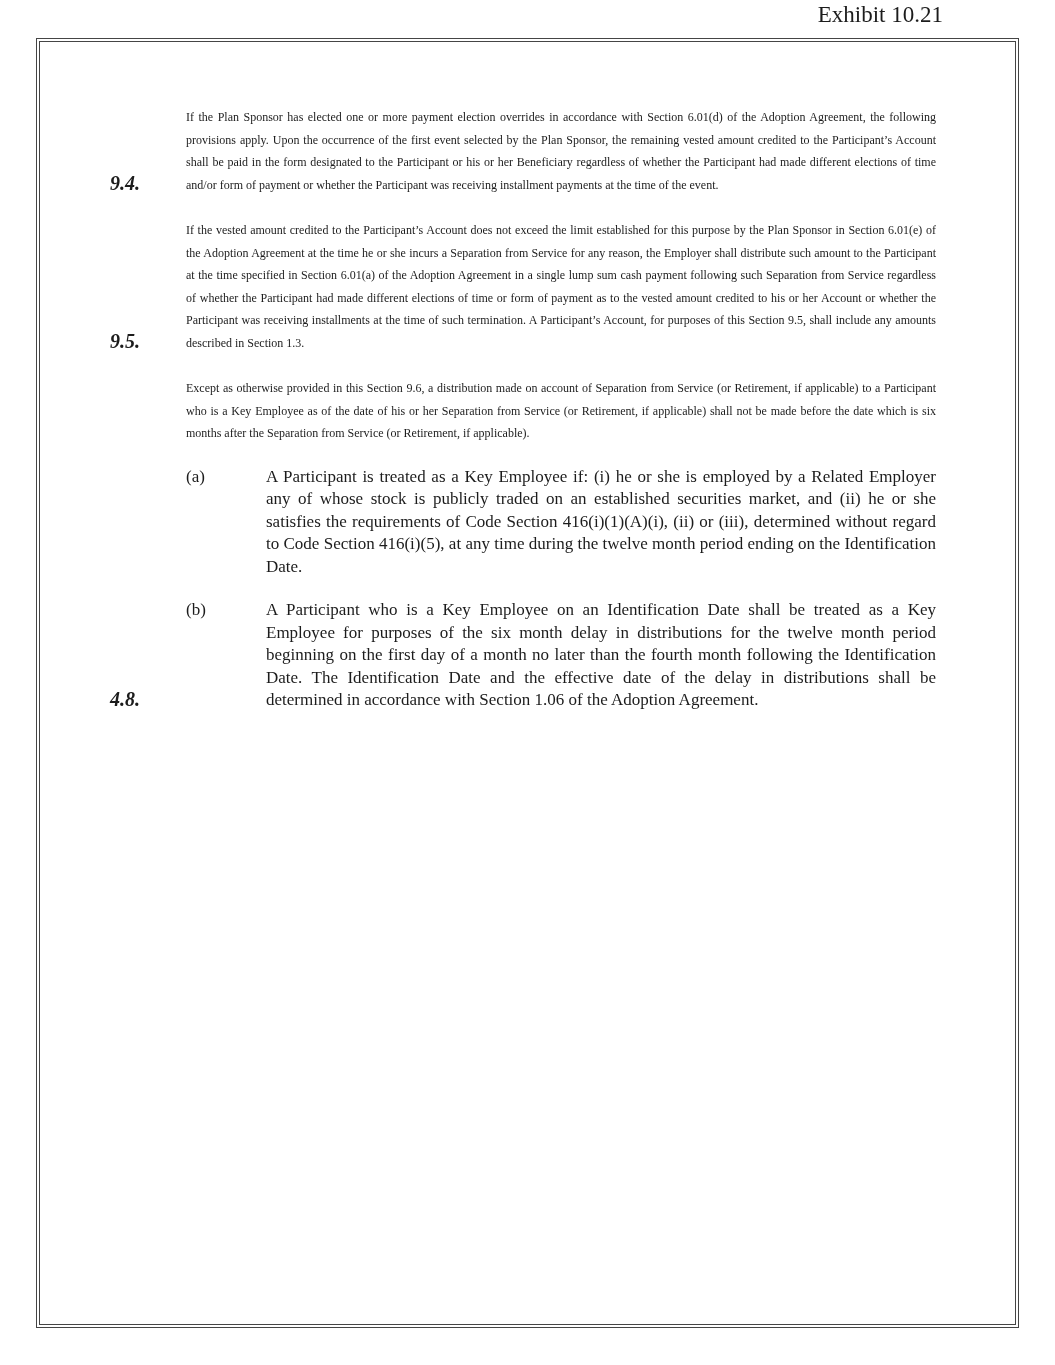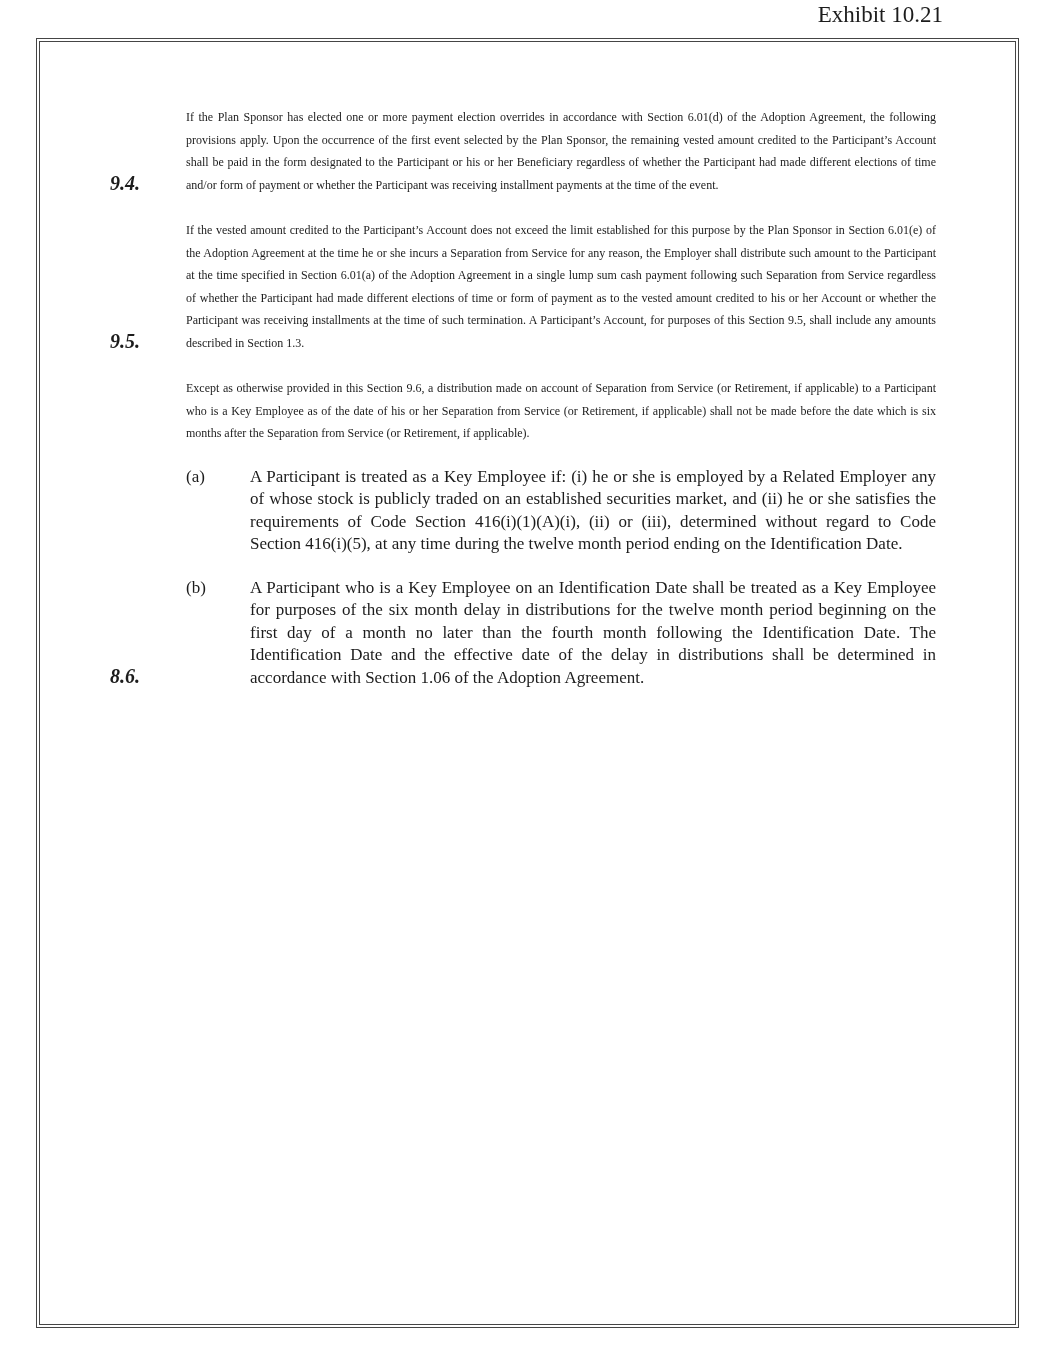--- a/index.html
+++ b/index.html
@@ -77,20 +77,21 @@
     flex: none;
     width: 64px;
     font-size: 17px;
     line-height: 22.5px;
   }
   .subitem-text {
     flex: 1;
     font-size: 17px;
     line-height: 22.5px;
     text-align: justify;
+    margin-left: 16px;
   }
 </style>
 </head>
 <body>
 
 <div class="exhibit-label">Exhibit 10.21</div>
 
 <div class="doc-box">
   <div class="doc-content">
   <div class="section">
@@ -103,21 +104,21 @@
 
   <div class="section">
     <div class="section-number">9.5.</div>
     <div class="section-main">
       <p class="section-body">If the vested amount credited to the Participant’s Account does not exceed the limit established for this purpose by the Plan Sponsor in Section 6.01(e) of the Adoption Agreement at the time he or she incurs a Separation from Service for any reason, the Employer shall distribute such amount to the Participant at the time specified in Section 6.01(a) of the Adoption Agreement in a single lump sum cash payment following such Separation from Service regardless of whether the Participant had made different elections of time or form of payment as to the vested amount credited to his or her Account or whether the Participant was receiving installments at the time of such termination.  A Participant’s Account, for purposes of this Section 9.5, shall include any amounts described in Section 1.3.</p>
       <div></div>
     </div>
   </div>
 
   <div class="section">
-    <div class="section-number">8.6.</div>
+    <div class="section-number">4.8.</div>
     <div class="section-main">
       <p class="section-body">Except as otherwise provided in this Section 9.6, a distribution made on account of Separation from Service (or Retirement, if applicable) to a Participant who is a Key Employee as of the date of his or her Separation from Service (or Retirement, if applicable) shall not be made before the date which is six months after the Separation from Service (or Retirement, if applicable).</p>
       <div>
   <div class="subitem">
     <div class="subitem-label">(a)</div>
     <div class="subitem-text">A Participant is treated as a Key Employee if:  (i) he or she is employed by a Related Employer any of whose stock is publicly traded on an established securities market, and (ii) he or she satisfies the requirements of Code Section 416(i)(1)(A)(i), (ii) or (iii), determined without regard to Code Section 416(i)(5), at any time during the twelve month period ending on the Identification Date.</div>
   </div>
 
   <div class="subitem">
     <div class="subitem-label">(b)</div>

